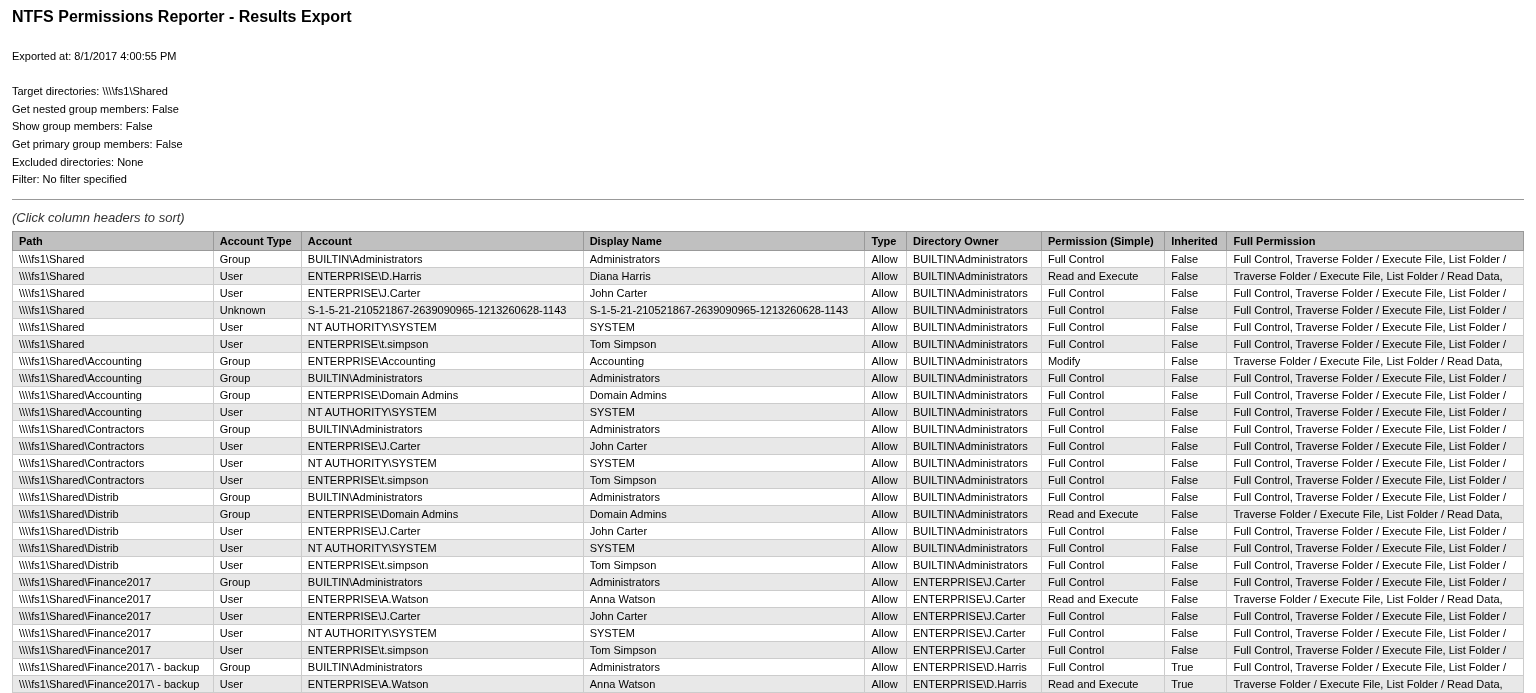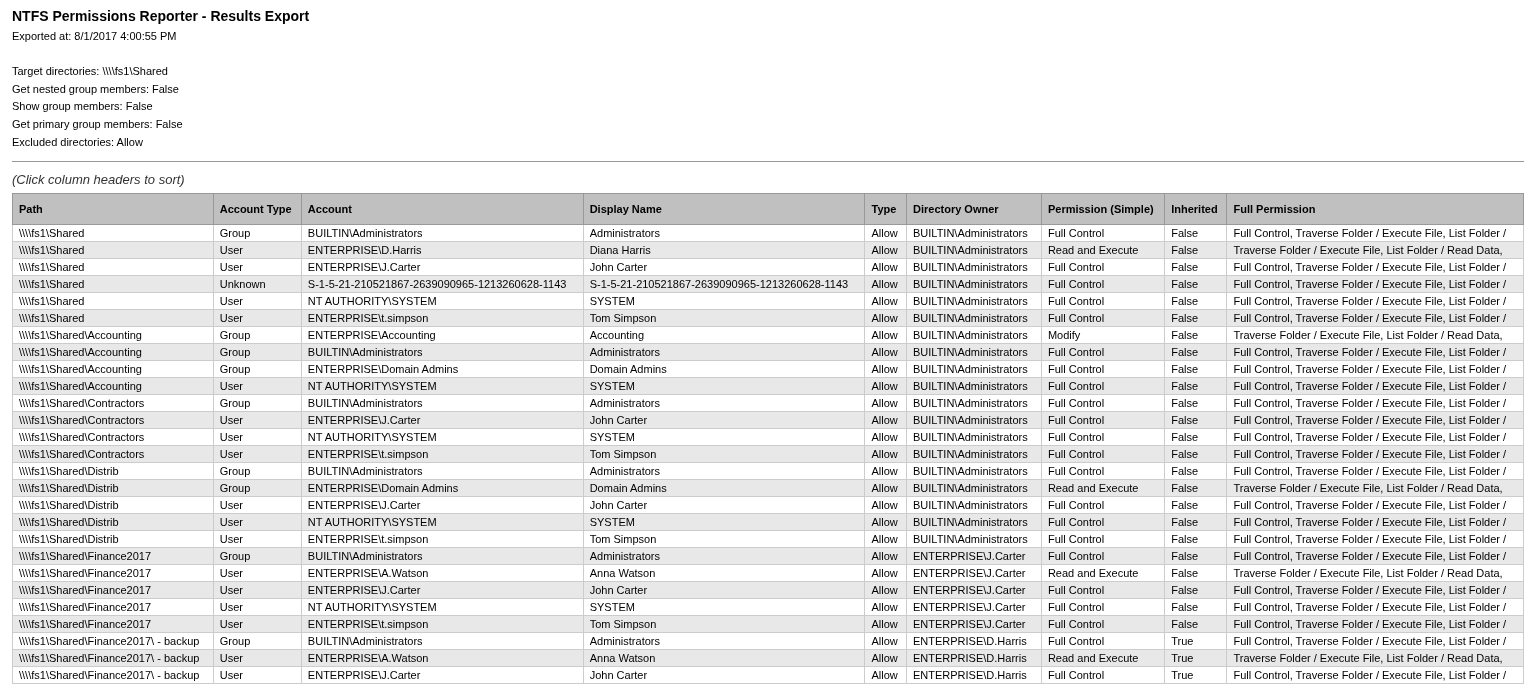--- a/index.html
+++ b/index.html
@@ -4,23 +4,23 @@
   <style>
     * { margin: 0; padding: 0; box-sizing: border-box; }
     body {
       font-family: Arial, sans-serif;
       font-size: 11px;
       background: #fff;
       color: #000;
       padding: 8px 12px;
     }
     h1 {
-      font-size: 14px;
+      font-size: 16px;
       font-weight: bold;
-      margin-bottom: 4px;
+      margin-bottom: 22px;
     }
     .meta-section {
       margin-bottom: 10px;
       line-height: 1.6;
     }
     hr {
       border: none;
       border-top: 1px solid #999;
       margin: 10px 0;
     }
@@ -32,21 +32,21 @@
     }
     table {
       width: 100%;
       border-collapse: collapse;
       font-size: 11px;
     }
     thead tr {
       background: #c0c0c0;
     }
     thead th {
-      padding: 9px 6px;
+      padding: 3px 6px;
       text-align: left;
       font-weight: bold;
       border: 1px solid #999;
       white-space: nowrap;
       cursor: pointer;
     }
     tbody tr:nth-child(odd) {
       background: #ffffff;
     }
     tbody tr:nth-child(even) {
@@ -75,21 +75,22 @@
 
 <h1>NTFS Permissions Reporter - Results Export</h1>
 
 <div class="meta-section">
   <div>Exported at: 8/1/2017 4:00:55 PM</div>
   <br>
   <div>Target directories:  \\\\fs1\Shared</div>
   <div>Get nested group members: False</div>
   <div>Show group members: False</div>
   <div>Get primary group members: False</div>
-  <div>Excluded directories: Allow</div>
+  <div>Excluded directories: None</div>
+  <div>Filter: No filter specified</div>
 </div>
 
 <hr>
 
 <div class="click-hint">(Click column headers to sort)</div>
 
 <table>
   <thead>
     <tr>
       <th class="col-path">Path</th>

